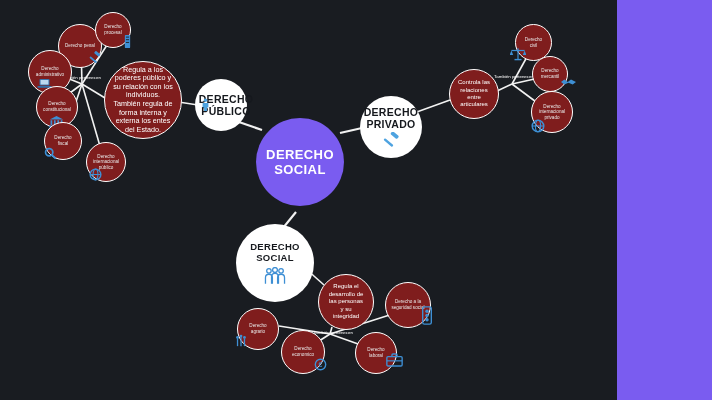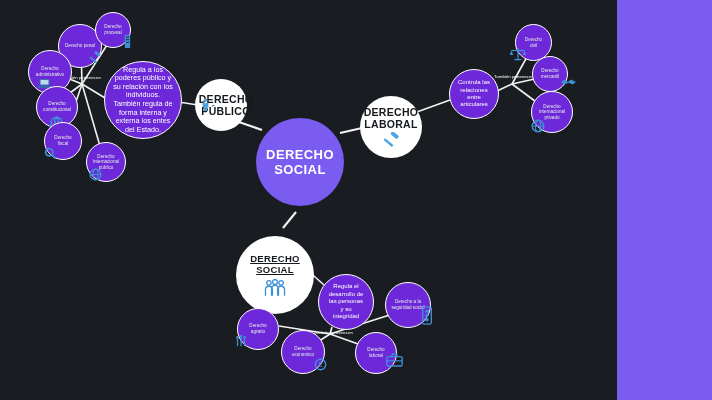--- a/index.html
+++ b/index.html
@@ -30,21 +30,21 @@
     font-size:13px;line-height:15px;letter-spacing:.4px;
   }
   
   .cat{
     background:#ffffff;color:#15181d;font-weight:bold;
     font-size:10.5px;line-height:12px;letter-spacing:.3px;
   }
   .cat.wide{font-size:9.5px;line-height:11px;}
   
   .ring{
-    background:#6d28d9;border:1.6px solid #ffffff;color:#ffffff;justify-content:center;
+    background:#7f1d1d;border:1.6px solid #ffffff;color:#ffffff;justify-content:center;
   }
   .desc{font-size:7.2px;line-height:8.6px;padding:0 8px;}
   .leaf{font-size:4.6px;line-height:5.6px;padding:0 5px;color:#e8e8e8;}
   .edgelabel{position:absolute;color:#ffffff;font-size:4.4px;
     line-height:5.2px;text-align:center;white-space:nowrap;}
   .ic{position:absolute;pointer-events:none;}
   .cat .ic-inline{margin-top:2px;}
 </style>
 </head>
 <body>
@@ -162,21 +162,21 @@
       <span>Derecho internacional público</span>
       <svg class="ic" width="13" height="13" style="left:2px;top:25px;" viewBox="0 0 15 15">
         <circle cx="7.5" cy="7.5" r="6.2" fill="none" stroke="#3e8fd4" stroke-width="1.6"></circle>
         <ellipse cx="7.5" cy="7.5" rx="2.8" ry="6.2" fill="none" stroke="#3e8fd4" stroke-width="1.2"></ellipse>
         <line x1="1.3" y1="7.5" x2="13.7" y2="7.5" stroke="#3e8fd4" stroke-width="1.2"></line>
       </svg>
     </div>
 
     <div class="node cat" style="left:360px;top:96px;width:62px;height:62px;">
       <div>DERECHO</div>
-      <div>LABORAL</div>
+      <div>PRIVADO</div>
       <svg class="ic-inline" width="19" height="16" viewBox="0 0 20 17">
         <rect x="9" y="1" width="9" height="4" rx="1.4" fill="#4ea3e0" transform="rotate(40 13 3)"></rect>
         <rect x="1" y="10" width="12" height="2.6" rx="1.2" fill="#4ea3e0" transform="rotate(40 7 11)"></rect>
       </svg>
     </div>
 
     <div class="node ring desc" style="left:449px;top:69px;width:50px;height:50px;font-size:6px;line-height:7.4px;">
       <span>Controla las relaciones entre articulares</span>
     </div>
 
@@ -204,21 +204,21 @@
 
     <div class="node ring leaf" style="left:531px;top:91px;width:42px;height:42px;">
       <span>Derecho internacional privado</span>
       <svg class="ic" width="14" height="14" style="left:-1px;top:27px;" viewBox="0 0 15 15">
         <circle cx="7.5" cy="7.5" r="6.2" fill="none" stroke="#3e8fd4" stroke-width="1.6"></circle>
         <ellipse cx="7.5" cy="7.5" rx="2.8" ry="6.2" fill="none" stroke="#3e8fd4" stroke-width="1.2"></ellipse>
         <line x1="1.3" y1="7.5" x2="13.7" y2="7.5" stroke="#3e8fd4" stroke-width="1.2"></line>
       </svg>
     </div>
 
-    <div class="node cat wide" style="left:236px;top:236px;width:78px;height:78px;text-decoration:underline;">
+    <div class="node cat wide" style="left:236px;top:224px;width:78px;height:78px;">
       <div>DERECHO SOCIAL</div>
       <svg class="ic-inline" width="26" height="18" viewBox="0 0 30 20" style="margin-top:4px;">
         <circle cx="8" cy="4" r="2.6" fill="none" stroke="#3e8fd4" stroke-width="1.5"></circle>
         <circle cx="15" cy="3" r="2.8" fill="none" stroke="#3e8fd4" stroke-width="1.5"></circle>
         <circle cx="22" cy="4" r="2.6" fill="none" stroke="#3e8fd4" stroke-width="1.5"></circle>
         <path d="M4 19 v-7 a4 4 0 0 1 8 0 v7" fill="none" stroke="#3e8fd4" stroke-width="1.5"></path>
         <path d="M11 19 v-8 a4 4 0 0 1 8 0 v8" fill="none" stroke="#3e8fd4" stroke-width="1.5"></path>
         <path d="M18 19 v-7 a4 4 0 0 1 8 0 v7" fill="none" stroke="#3e8fd4" stroke-width="1.5"></path>
       </svg>
     </div>

